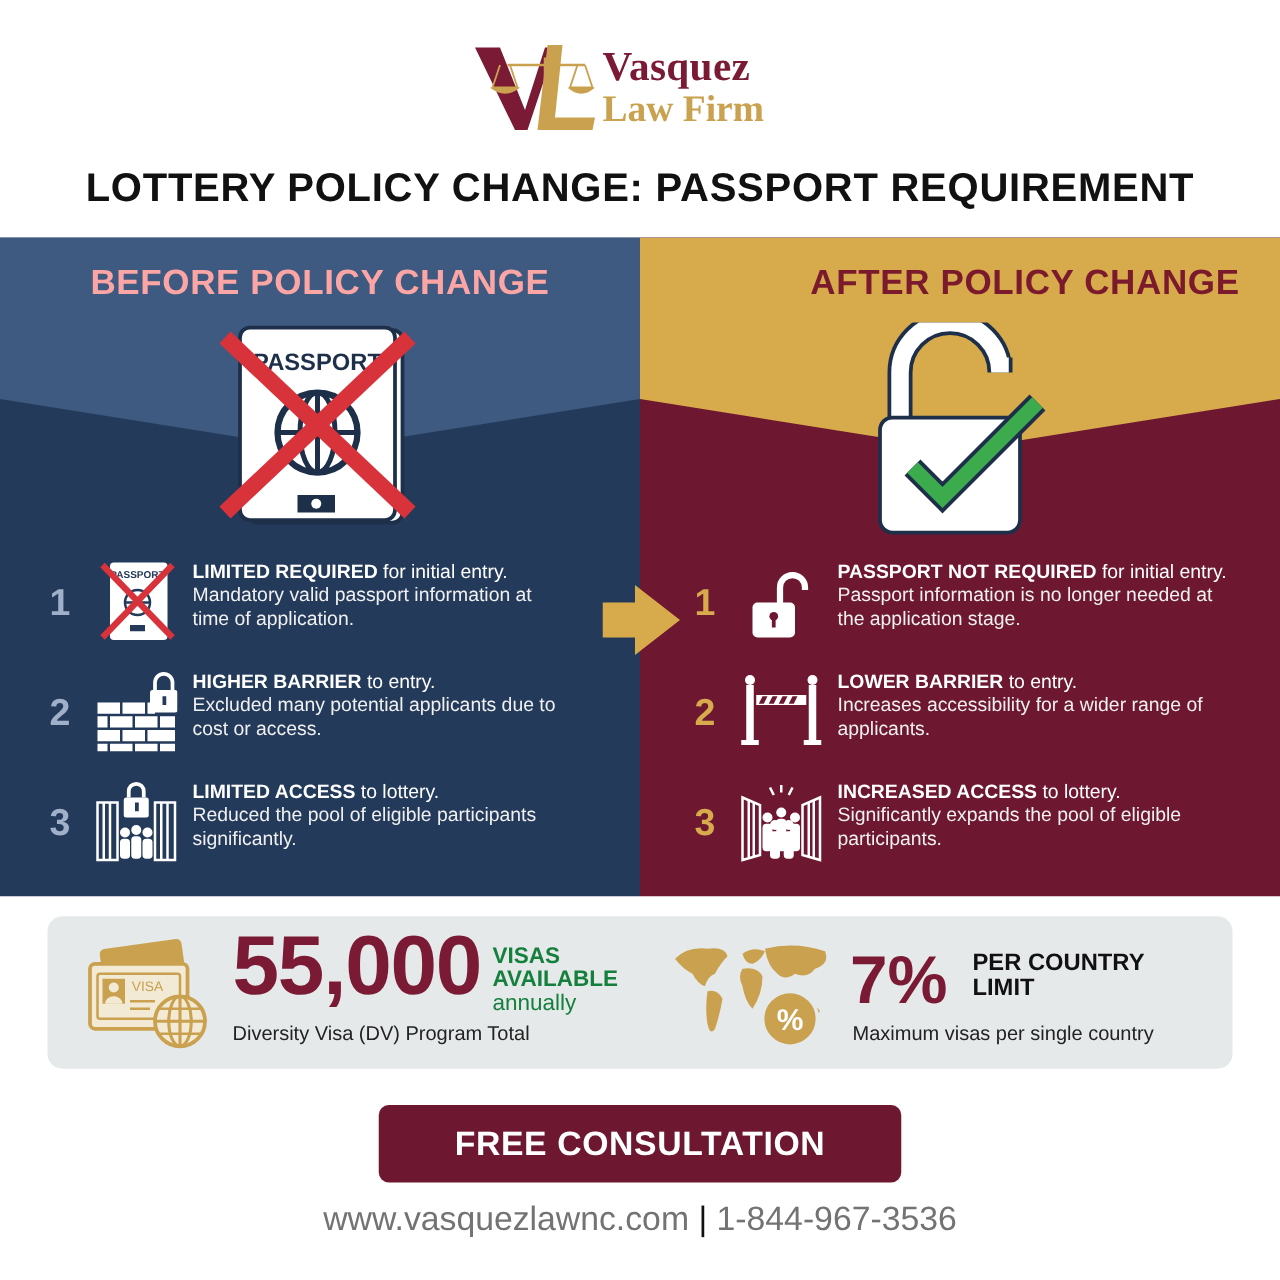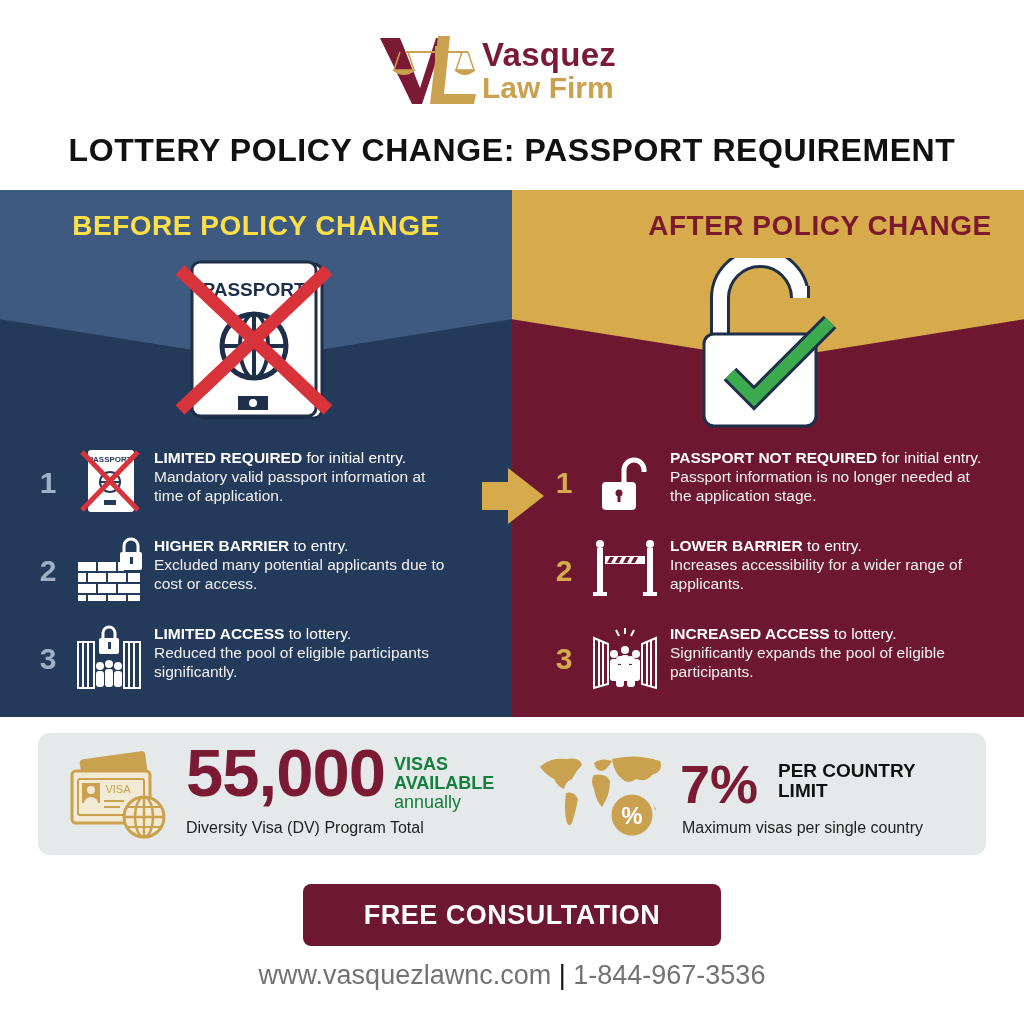--- a/index.html
+++ b/index.html
@@ -2,37 +2,37 @@
 <html><head>
 <meta charset="utf-8">
 <style>
   * { box-sizing: border-box; margin: 0; padding: 0; }
   html, body { width: 1024px; height: 1024px; background: #ffffff; overflow: hidden; }
   body { font-family: "Liberation Sans", "DejaVu Sans", sans-serif; color: #111; position: relative; }
 
   
   .logo { position: absolute; left: 378px; top: 30px; width: 280px; height: 80px; display: flex; align-items: center; }
   .logo-mark { width: 100px; height: 76px; position: relative; }
-  .logo-text { margin-left: 4px; line-height: 1; font-family: Liberation Sans, sans-serif; font-weight: bold; }
+  .logo-text { margin-left: 4px; line-height: 1; font-family: Liberation Serif, serif; font-weight: bold; }
   .logo-text .l1 { color: #7a1a34; font-size: 33px; letter-spacing: 0.3px; }
   .logo-text .l2 { color: #c9a14f; font-size: 30px; margin-top: 2px; }
 
   .main-title { position: absolute; left: 0; top: 132px; width: 1024px; text-align: center;
     font-weight: bold; font-size: 32px; letter-spacing: 0.6px; color: #111; font-family: "Liberation Sans", sans-serif; }
 
   
   .panel { position: absolute; top: 190px; height: 527px; overflow: hidden; }
   .panel.left { left: 0; width: 512px; background: #243a5a; }
   .panel.right { left: 512px; width: 616px; background: #6d1830; }
   .panel .top-band { position: absolute; left: 0; top: 0; width: 512px; height: 170px; }
   .panel.left .top-band { background: #3f5a80; clip-path: polygon(0 0, 100% 0, 100% 76%, 50% 100%, 0 76%); }
   .panel.right .top-band { background: #d7ab4c; clip-path: polygon(0 0, 100% 0, 100% 76%, 50% 100%, 0 76%); }
 
   .panel-heading { position: absolute; top: 20px; width: 100%; text-align: center; font-weight: bold; font-size: 28px; letter-spacing: 0.5px; }
-  .panel.left .panel-heading { color: #fde047; }
+  .panel.left .panel-heading { color: #fca5a5; }
   .panel.right .panel-heading { color: #7a1a2c; }
 
   .hero-icon { position: absolute; }
   .panel.left .hero-icon { left: 176px; top: 70px; width: 160px; height: 160px; }
   .panel.right .hero-icon { left: 186px; top: 68px; width: 140px; height: 170px; }
 
   .items { position: absolute; left: 0; top: 258px; width: 100%; }
   .item { position: absolute; display: flex; align-items: flex-start; }
   .item .num { width: 40px; font-size: 30px; font-weight: bold; text-align: center; margin-top: 18px; }
   .panel.left .item .num { color: #9fb0c8; }

